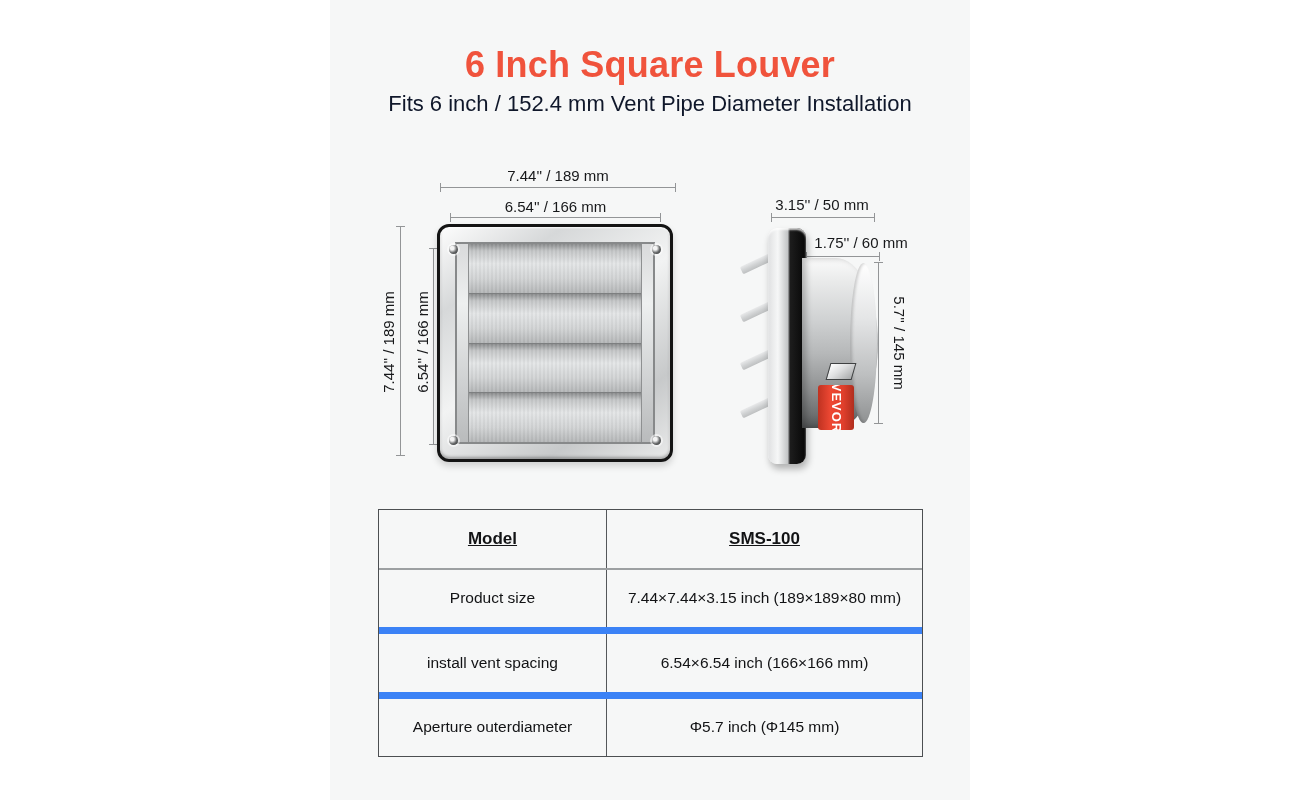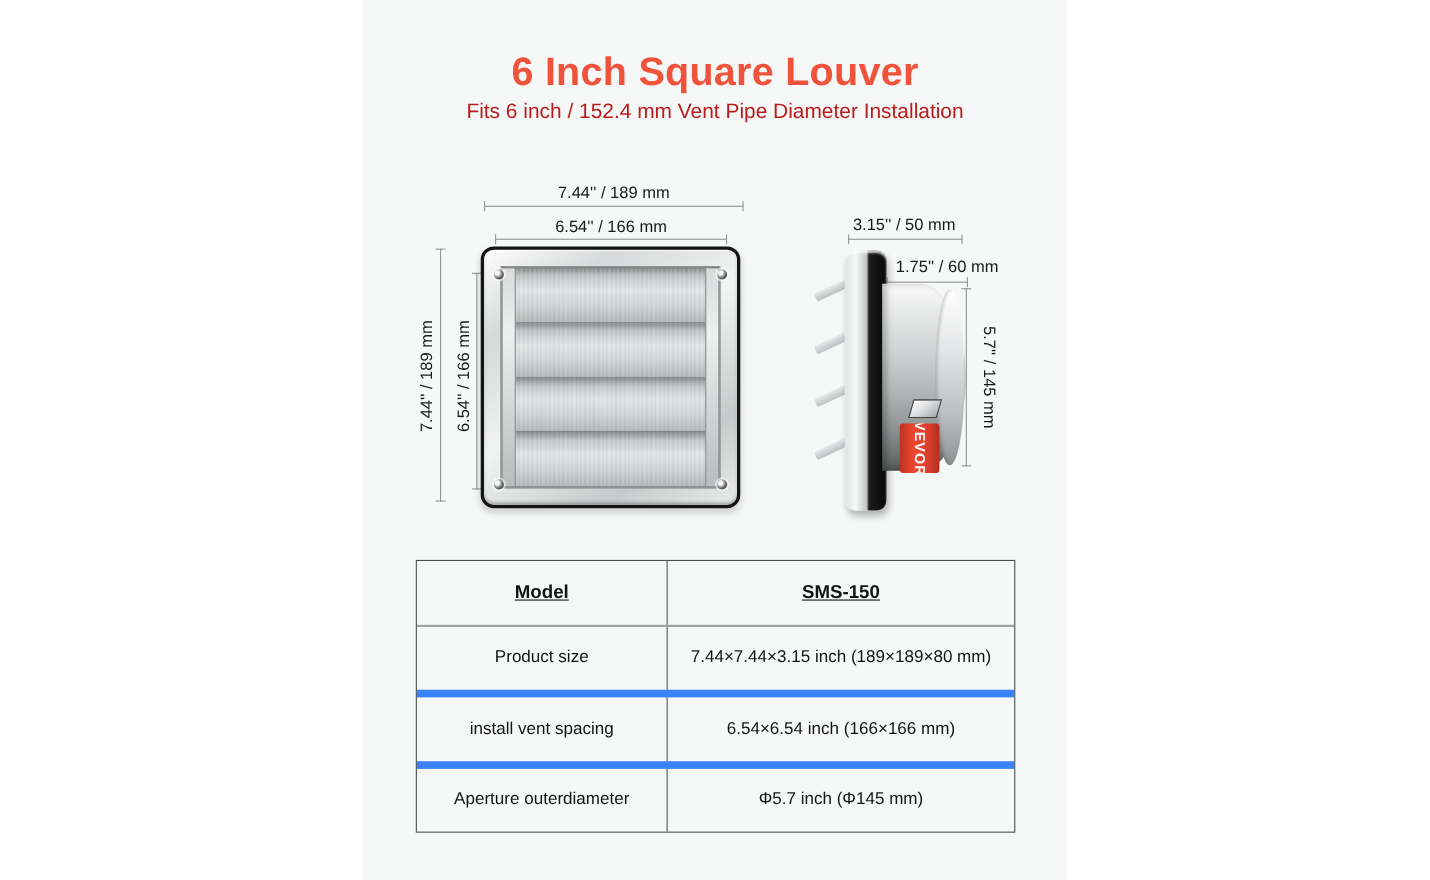--- a/index.html
+++ b/index.html
@@ -11,21 +11,21 @@
   .stage{position:absolute;left:0;top:0;width:1056px;height:800px;}
   .panel{position:absolute;left:330px;top:0;width:640px;height:800px;background:#f6f7f7;}
 
   
   .page-title{
     position:absolute;left:330px;width:640px;top:44px;text-align:center;
     font-size:36px;font-weight:800;color:#f0533c;letter-spacing:.2px;
   }
   .page-subtitle{
     position:absolute;left:280px;width:740px;top:91px;text-align:center;
-    font-size:19px;color:#b91c1c;
+    font-size:22px;color:#0f172a;
   }
 
   
   .dim-h{position:absolute;height:1px;background:#93959730;background:#939597;}
   .dim-h::before,.dim-h::after{content:"";position:absolute;top:-4px;width:1px;height:9px;background:#939597;}
   .dim-h::before{left:0}.dim-h::after{right:0}
   .dim-v{position:absolute;width:1px;background:#939597;}
   .dim-v::before,.dim-v::after{content:"";position:absolute;left:-4px;width:9px;height:1px;background:#939597;}
   .dim-v::before{top:0}.dim-v::after{bottom:0}
   .dim-label{position:absolute;font-size:15px;color:#17181a;white-space:nowrap;text-align:center;}
@@ -173,21 +173,21 @@
     </div>
     <div class="sv-tab"></div>
     <div class="brand-label">
       <span>VEVOR</span>
     </div>
   </div>
 
   <div class="spec-table">
     <div class="spec-row header">
       <div class="cell label">Model</div>
-      <div class="cell value">SMS-150</div>
+      <div class="cell value">SMS-100</div>
     </div>
     <div class="spec-row">
       <div class="cell label">Product size</div>
       <div class="cell value">7.44×7.44×3.15 inch (189×189×80 mm)</div>
     </div>
     <div class="spec-row">
       <div class="cell label">install vent spacing</div>
       <div class="cell value">6.54×6.54 inch (166×166 mm)</div>
     </div>
     <div class="spec-row">

